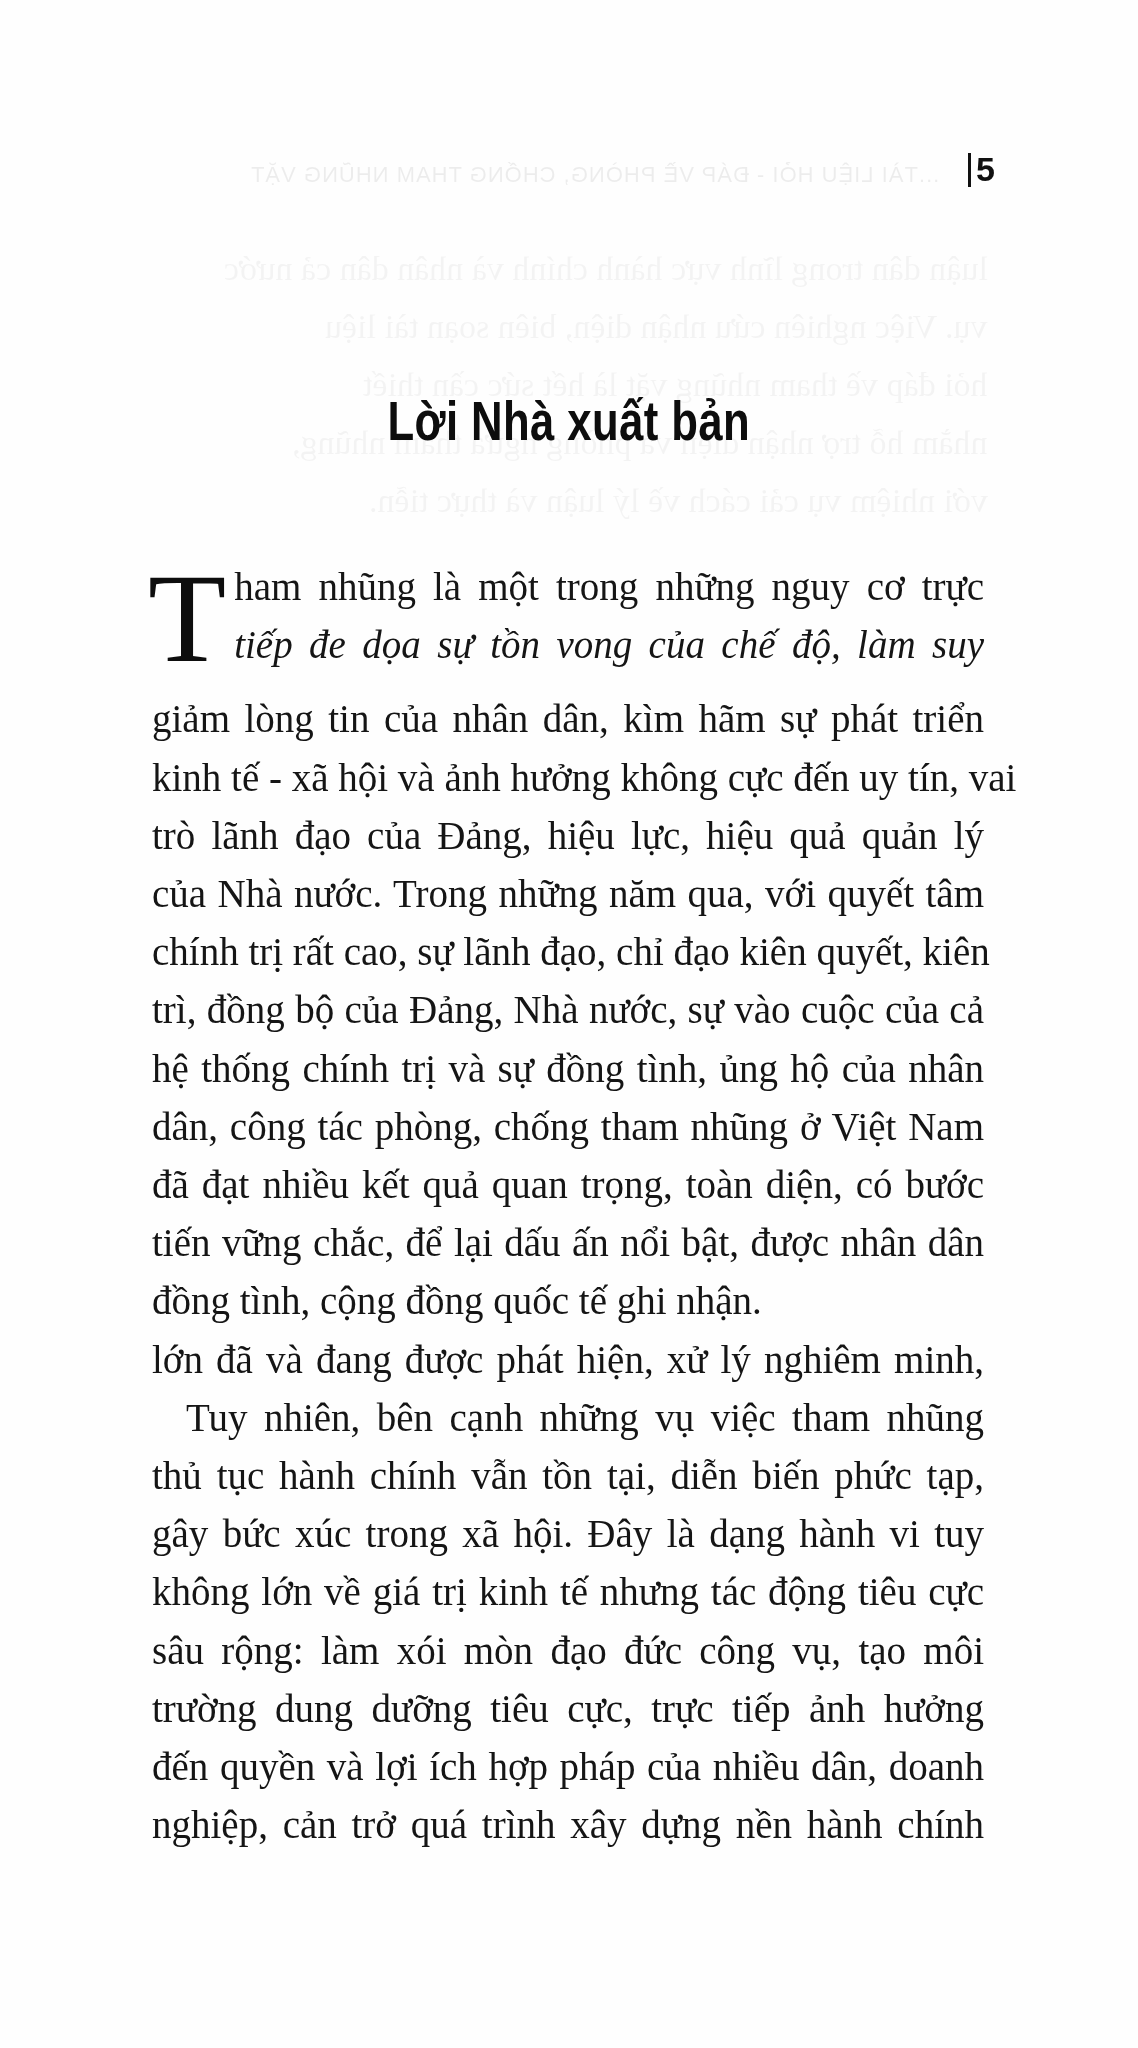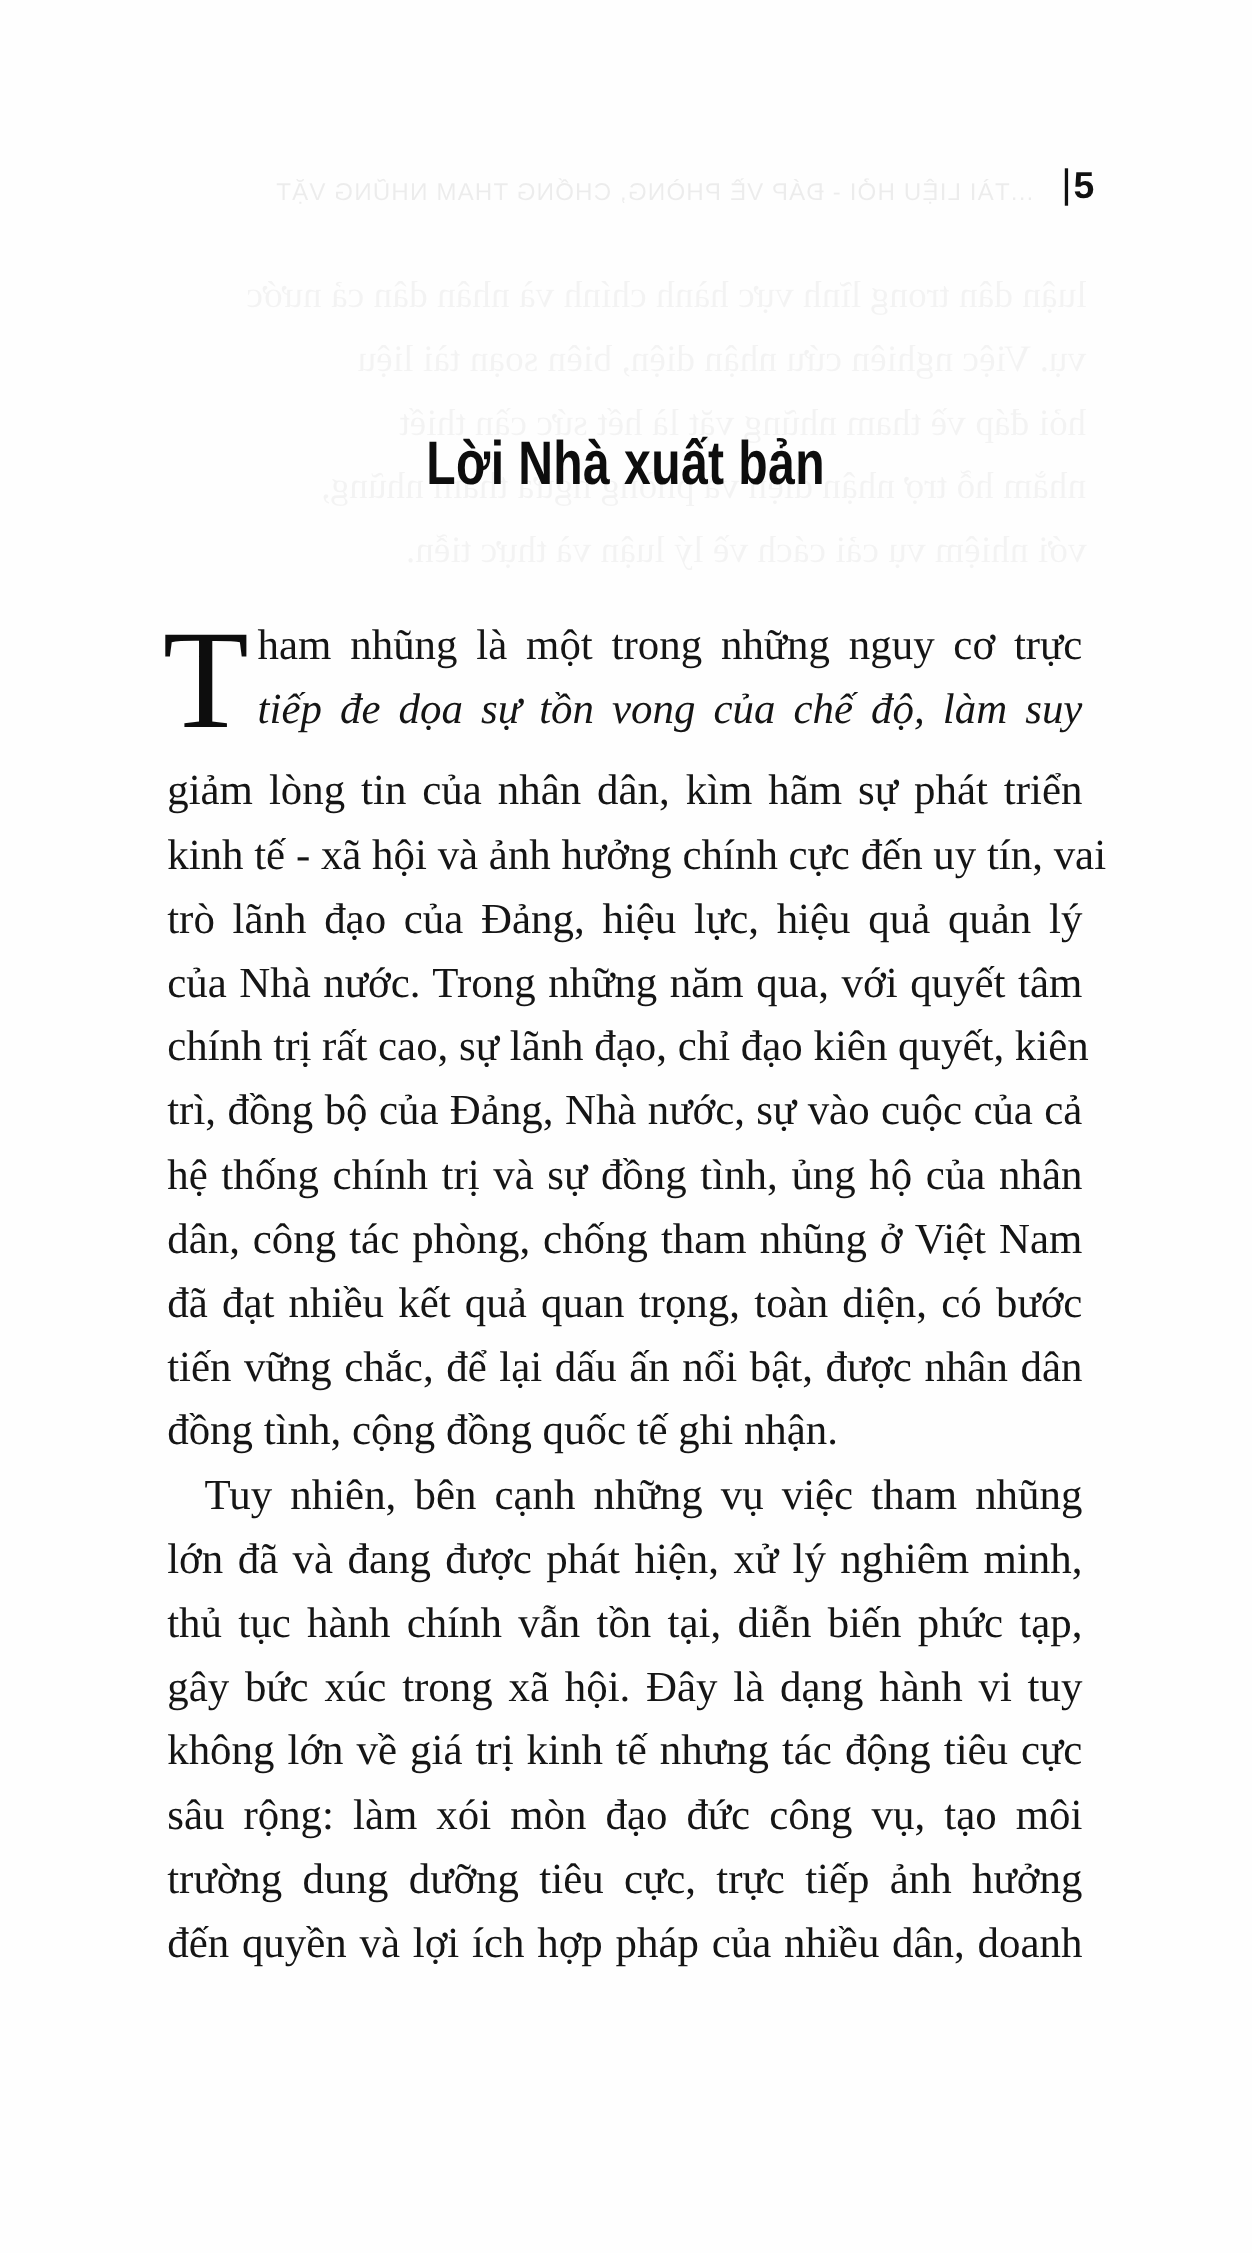--- a/index.html
+++ b/index.html
@@ -126,36 +126,37 @@
   </div>
 
   <h1 class="title" style="margin:0;">Lời Nhà xuất bản</h1>
 
   <div class="body-text">
     <p>
       <span class="drop-cap">T</span>
       <span class="line" style="margin-left: 0px;">ham nhũng là một trong những nguy cơ trực</span>
       <span class="line" style="margin-left: 0px; font-style: italic;">tiếp đe dọa sự tồn vong của chế độ, làm suy</span>
       <span class="line" style="clear:left;margin-top:16px;">giảm lòng tin của nhân dân, kìm hãm sự phát triển</span>
-      <span class="line">kinh tế - xã hội và ảnh hưởng chính cực đến uy tín, vai</span>
+      <span class="line">kinh tế - xã hội và ảnh hưởng không cực đến uy tín, vai</span>
       <span class="line">trò lãnh đạo của Đảng, hiệu lực, hiệu quả quản lý</span>
       <span class="line">của Nhà nước. Trong những năm qua, với quyết tâm</span>
       <span class="line">chính trị rất cao, sự lãnh đạo, chỉ đạo kiên quyết, kiên</span>
       <span class="line">trì, đồng bộ của Đảng, Nhà nước, sự vào cuộc của cả</span>
       <span class="line">hệ thống chính trị và sự đồng tình, ủng hộ của nhân</span>
       <span class="line">dân, công tác phòng, chống tham nhũng ở Việt Nam</span>
       <span class="line">đã đạt nhiều kết quả quan trọng, toàn diện, có bước</span>
       <span class="line">tiến vững chắc, để lại dấu ấn nổi bật, được nhân dân</span>
       <span class="line last">đồng tình, cộng đồng quốc tế ghi nhận.</span>
     </p>
     <p>
+      <span class="line">lớn đã và đang được phát hiện, xử lý nghiêm minh,</span>
       <span class="line" style="padding-left:34px;">Tuy nhiên, bên cạnh những vụ việc tham nhũng</span>
-      <span class="line">lớn đã và đang được phát hiện, xử lý nghiêm minh,</span>
       <span class="line">thủ tục hành chính vẫn tồn tại, diễn biến phức tạp,</span>
       <span class="line">gây bức xúc trong xã hội. Đây là dạng hành vi tuy</span>
       <span class="line">không lớn về giá trị kinh tế nhưng tác động tiêu cực</span>
       <span class="line">sâu rộng: làm xói mòn đạo đức công vụ, tạo môi</span>
       <span class="line">trường dung dưỡng tiêu cực, trực tiếp ảnh hưởng</span>
       <span class="line">đến quyền và lợi ích hợp pháp của nhiều dân, doanh</span>
+      <span class="line">nghiệp, cản trở quá trình xây dựng nền hành chính</span>
     </p>
   </div>
 
 </div>
 
 </body></html>

